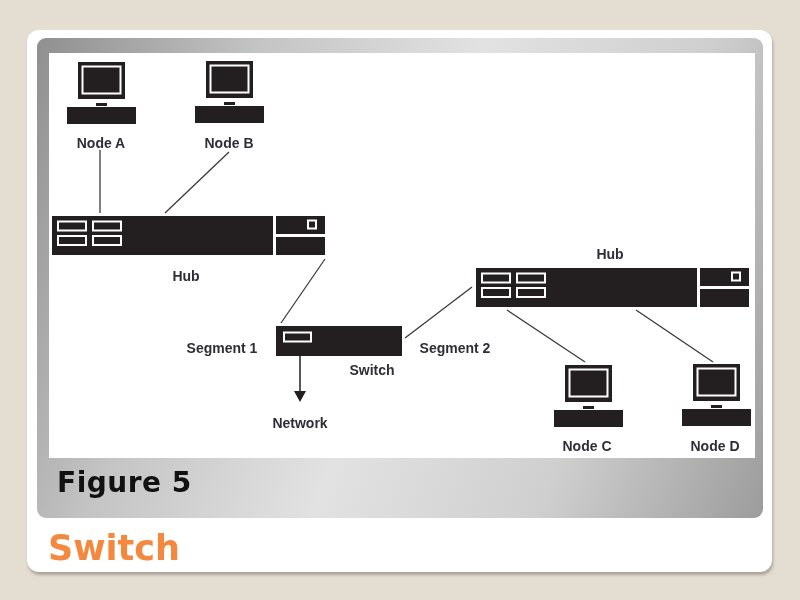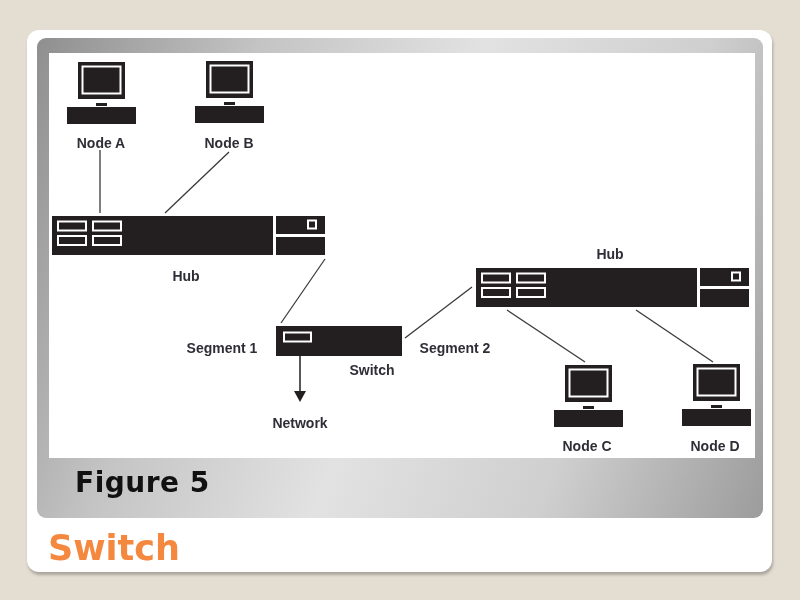--- a/index.html
+++ b/index.html
@@ -25,21 +25,21 @@
   }
   svg.diagram { position: absolute; left: 0; top: 0; }
   .dlabel {
     font-family: "Liberation Sans", sans-serif;
     font-size: 14px; font-weight: bold; fill: #2e2e36;
     transform-box: fill-box;
   }
   .figure-label {
     position: absolute; left: 57px; top: 466px;
     font-family: "DejaVu Sans", sans-serif; font-weight: bold;
-    font-size: 28px; color: #111111; letter-spacing: 0.5px; margin-left: 18px;
+    font-size: 28px; color: #111111; letter-spacing: 0.5px;
   }
   .slide-title {
     position: absolute; left: 48px; top: 528px;
     font-family: "DejaVu Sans", sans-serif; font-weight: bold;
     font-size: 35px; color: #f5883f;
   }
 </style>
 </head>
 <body>
 

